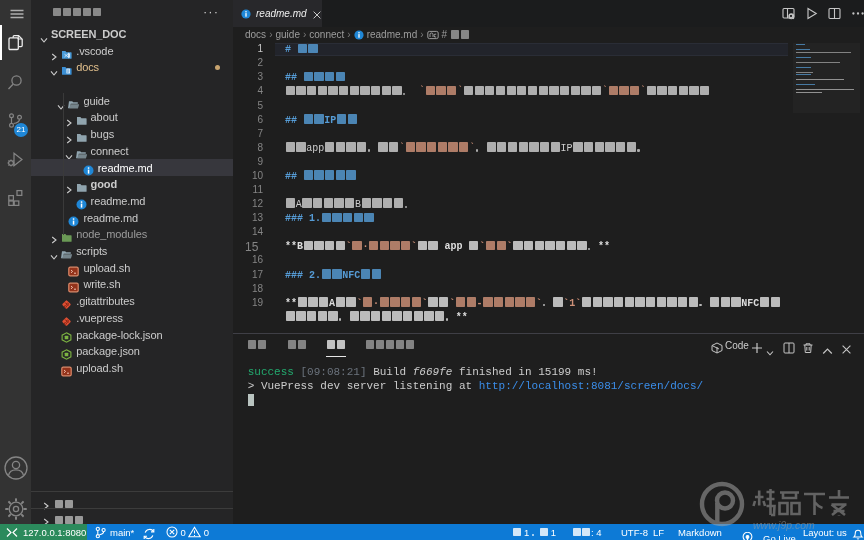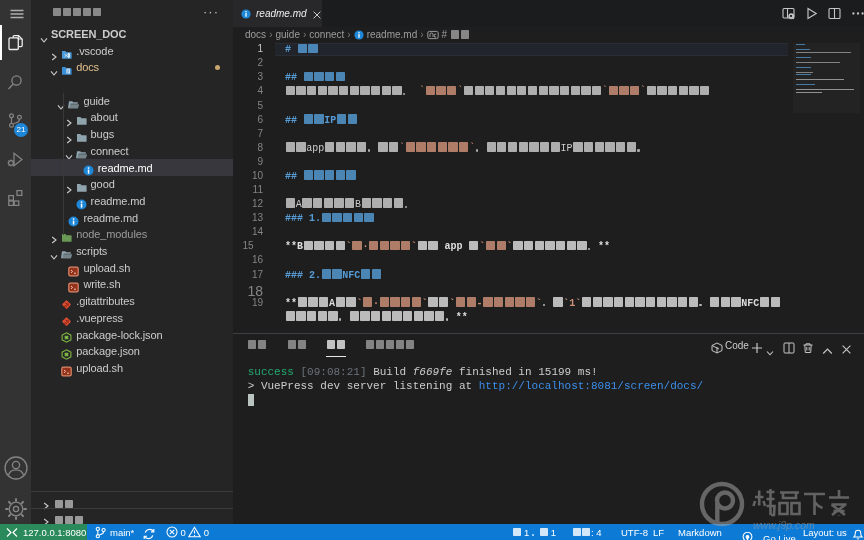--- a/index.html
+++ b/index.html
@@ -160,21 +160,21 @@
           </svg></span>
         <span style="position:absolute;left:66.8px;top:2.2px;font-size:11px;font-weight:normal;color:#ffffff;letter-spacing:-0.1px">readme.md</span>
       </div>
 <div style="position:absolute;left:0;top:176.1px;width:202px;height:16.7px;">
         <span style="position:absolute;left:33.6px;top:4px"><svg width="8" height="8" viewBox="0 0 8 8" style="">
             <path d="M2.2 1 L6 4 L2.2 7" fill="none" stroke="#cccccc" stroke-width="1.1"></path>
           </svg></span>
         <span style="position:absolute;left:44.6px;top:3px"><svg width="11" height="11" viewBox="0 0 11 11" style="">
             <path d="M1 2 h3.4 l1 1.2 H10 q.6 0 .6.6 v5.4 q0 .6-.6.6 H1.6 q-.6 0-.6-.6 z" fill="#90a4ae"></path>
           </svg></span>
-        <span style="position:absolute;left:59.6px;top:2.2px;font-size:11px;font-weight:normal;color:#cccccc;letter-spacing:-0.1px">good</span>
+        <span style="position:absolute;left:59.6px;top:2.2px;font-size:11px;font-weight:bold;color:#cccccc;letter-spacing:-0.1px">good</span>
       </div>
 <div style="position:absolute;left:0;top:192.8px;width:202px;height:16.7px;">
         <span style="position:absolute;left:44.6px;top:3px"><svg width="11" height="11" viewBox="0 0 11 11" style="">
             <circle cx="5.5" cy="5.5" r="5" fill="#1f87d7"></circle>
             <rect x="4.8" y="2.3" width="1.5" height="1.5" fill="#fff"></rect>
             <rect x="4.8" y="4.6" width="1.5" height="4" fill="#fff"></rect>
           </svg></span>
         <span style="position:absolute;left:59.6px;top:2.2px;font-size:11px;font-weight:normal;color:#cccccc;letter-spacing:-0.1px">readme.md</span>
       </div>
 <div style="position:absolute;left:0;top:209.5px;width:202px;height:16.7px;">
@@ -354,26 +354,26 @@
 <div class="cl" style="top:141.8px"><i class="c"></i><i class="c"></i>app<i class="c"></i><i class="c"></i><i class="c"></i><i class="c"></i><i class="p"></i><i class="c"></i><i class="c"></i><span style="color:#ce9178">`<i class="c"></i><i class="c"></i><i class="c"></i><i class="c"></i><i class="c"></i><i class="c"></i>`</span><i class="p"></i><i class="c"></i><i class="c"></i><i class="c"></i><i class="c"></i><i class="c"></i><i class="c"></i><i class="c"></i>IP<i class="c"></i><i class="c"></i><i class="c"></i><i class="c"></i><i class="c"></i><i class="c"></i><i class="p"></i></div>
 <div style="position:absolute;left:0;top:155.8px;width:30px;text-align:right;font-size:10px;color:#858585">9</div>
 <div style="position:absolute;left:0;top:169.9px;width:30px;text-align:right;font-size:10px;color:#858585">10</div>
 <div class="cl" style="top:169.9px"><span class="hd">## <i class="c"></i><i class="c"></i><i class="c"></i><i class="c"></i><i class="c"></i></span></div>
 <div style="position:absolute;left:0;top:184.0px;width:30px;text-align:right;font-size:10px;color:#858585">11</div>
 <div style="position:absolute;left:0;top:198.1px;width:30px;text-align:right;font-size:10px;color:#858585">12</div>
 <div class="cl" style="top:198.1px"><i class="c"></i>A<i class="c"></i><i class="c"></i><i class="c"></i><i class="c"></i><i class="c"></i>B<i class="c"></i><i class="c"></i><i class="c"></i><i class="c"></i><i class="p"></i></div>
 <div style="position:absolute;left:0;top:212.2px;width:30px;text-align:right;font-size:10px;color:#858585">13</div>
 <div class="cl" style="top:212.2px"><span class="hd">### 1.<i class="c"></i><i class="c"></i><i class="c"></i><i class="c"></i><i class="c"></i></span></div>
 <div style="position:absolute;left:0;top:226.2px;width:30px;text-align:right;font-size:10px;color:#858585">14</div>
-<div style="position:absolute;left:0;top:240.3px;width:30px;text-align:center;font-size:10px;color:#858585">15</div>
+<div style="position:absolute;left:12px;top:240.3px;width:30px;text-align:left;font-size:12px;color:#858585">15</div>
 <div class="cl" style="top:240.3px"><b>**B<i class="c"></i><i class="c"></i><i class="c"></i><i class="c"></i><span style="color:#ce9178">`<i class="c"></i>·<i class="c"></i><i class="c"></i><i class="c"></i><i class="c"></i>`</span><i class="c"></i><i class="c"></i> app <i class="c"></i><span style="color:#ce9178">`<i class="c"></i><i class="c"></i>`</span><i class="c"></i><i class="c"></i><i class="c"></i><i class="c"></i><i class="c"></i><i class="c"></i><i class="c"></i><i class="p"></i>**</b></div>
 <div style="position:absolute;left:0;top:254.4px;width:30px;text-align:right;font-size:10px;color:#858585">16</div>
 <div style="position:absolute;left:0;top:268.5px;width:30px;text-align:right;font-size:10px;color:#858585">17</div>
 <div class="cl" style="top:268.5px"><span class="hd">### 2.<i class="c"></i><i class="c"></i>NFC<i class="c"></i><i class="c"></i></span></div>
-<div style="position:absolute;left:0;top:282.6px;width:30px;text-align:right;font-size:14px;color:#858585">18</div>
+<div style="position:absolute;left:0;top:282.6px;width:30px;text-align:right;font-size:10px;color:#858585">18</div>
 <div style="position:absolute;left:0;top:296.6px;width:30px;text-align:right;font-size:10px;color:#858585">19</div>
 <div class="cl" style="top:296.6px"><b>**<i class="c"></i><i class="c"></i><i class="c"></i>A<i class="c"></i><i class="c"></i><span style="color:#ce9178">`<i class="c"></i>·<i class="c"></i><i class="c"></i><i class="c"></i><i class="c"></i>`</span><i class="c"></i><i class="c"></i><span style="color:#ce9178">`<i class="c"></i><i class="c"></i>-<i class="c"></i><i class="c"></i><i class="c"></i><i class="c"></i><i class="c"></i>`</span><i class="p"></i><i class="c"></i><span style="color:#ce9178">`1`</span><i class="c"></i><i class="c"></i><i class="c"></i><i class="c"></i><i class="c"></i><i class="c"></i><i class="c"></i><i class="c"></i><i class="c"></i><i class="c"></i><i class="c"></i><i class="p"></i><i class="c"></i><i class="c"></i><i class="c"></i>NFC<i class="c"></i><i class="c"></i></b></div>
 <div class="cl" style="top:310.7px"><b><i class="c"></i><i class="c"></i><i class="c"></i><i class="c"></i><i class="c"></i><i class="p"></i><i class="c"></i><i class="c"></i><i class="c"></i><i class="c"></i><i class="c"></i><i class="c"></i><i class="c"></i><i class="c"></i><i class="c"></i><i class="p"></i>**</b></div>
     </div>
   <div style="position:absolute;left:560px;top:43px;width:71px;height:260px">
       <div style="position:absolute;left:0;top:0;width:67px;height:70px;background:rgba(121,121,121,.06)"></div>
 <div style="position:absolute;left:3px;top:1.0px;width:9px;height:1.3px;background:#569cd6;opacity:0.72"></div>
 <div style="position:absolute;left:3px;top:6.0px;width:14px;height:1.3px;background:#569cd6;opacity:0.72"></div>
 <div style="position:absolute;left:3px;top:8.5px;width:55px;height:1.3px;background:#a8a8a8;opacity:0.72"></div>
 <div style="position:absolute;left:3px;top:13.5px;width:15px;height:1.3px;background:#569cd6;opacity:0.72"></div>

